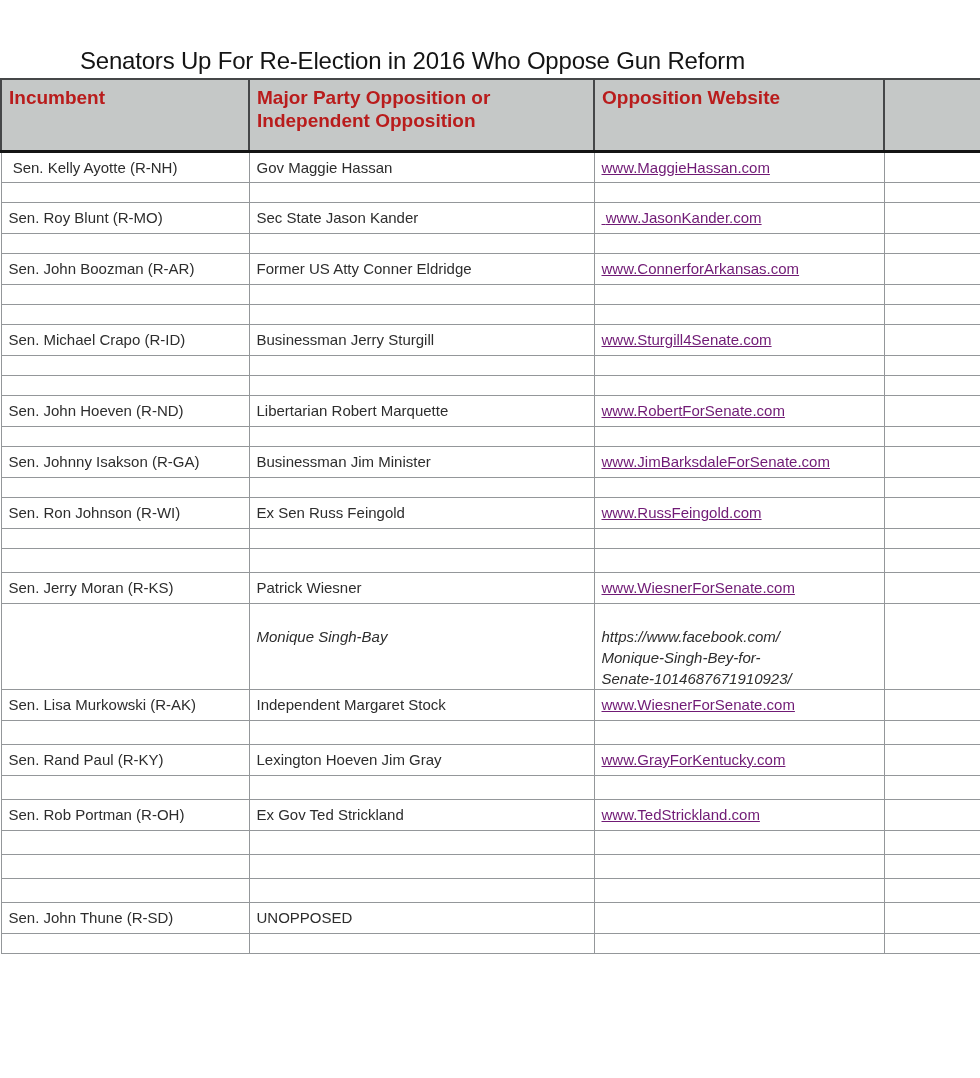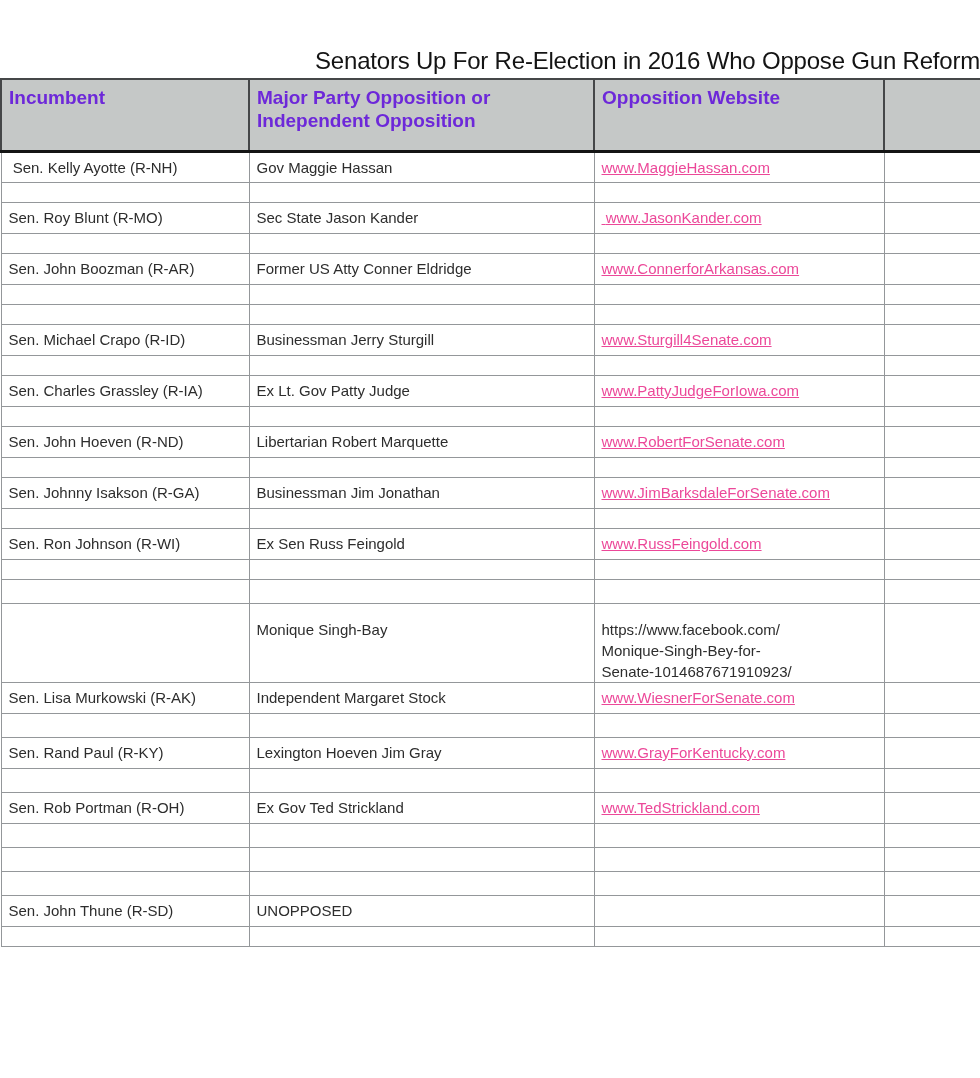--- a/index.html
+++ b/index.html
@@ -2,57 +2,57 @@
 <html><head>
 <meta charset="utf-8">
 <style>
   html,body{margin:0;padding:0;}
   body{
     width:980px;height:1078px;overflow:hidden;background:#ffffff;
     font-family:"Liberation Sans",sans-serif;
   }
   .title{
     padding-top:46px;height:30px;line-height:30px;
-    text-align:right;padding-left:80px;
+    text-align:left;padding-left:80px;
     font-size:24px;color:#141414;letter-spacing:-0.2px;
     white-space:nowrap;
   }
   table{
     border-collapse:collapse;table-layout:fixed;width:980px;margin-top:2px;
   }
   col.c1{width:248px;}
   col.c2{width:345px;}
   col.c3{width:290px;}
   col.c4{width:97px;}
   thead tr{height:72px;}
   thead th{
     background:#c5c8c7;
-    font-size:19px;font-weight:bold;color:#6d28d9;
+    font-size:19px;font-weight:bold;color:#b91c1c;
     text-align:left;vertical-align:top;
     padding:6px 8px 0 7px;line-height:23px;
     border-top:2px solid #454748;
     border-bottom:3px solid #141414;
     border-left:2px solid #454748;
   }
   thead th:first-child{border-left:2px solid #454748;}
   thead th:last-child{border-right:none;}
   tbody td{
     border:1px solid #94979a;
     font-size:15px;color:#2d2d2d;
     padding:0 4px 0 7px;
     vertical-align:middle;
     overflow:hidden;white-space:pre-wrap;
   }
   tbody td:last-child{border-right:none;}
   tr.data{height:31px;}
   tr.spacer{height:20px;}
   tr.spacer.tall{height:24px;}
   tr.multiline{height:70px;}
-  tr.multiline td{vertical-align:top;padding-top:15px;line-height:21px;}
-  .link{color:#ec4899;text-decoration:underline;white-space:pre-wrap;cursor:pointer;}
+  tr.multiline td{vertical-align:top;padding-top:22px;line-height:21px;font-style:italic;}
+  .link{color:#701a75;text-decoration:underline;white-space:pre-wrap;cursor:pointer;}
   .plain{color:#2d2d2d;text-decoration:none;white-space:pre-line;}
 </style>
 </head>
 <body>
 
 <div class="title">Senators Up For Re-Election in 2016 Who Oppose Gun Reform</div>
 
 <table>
   <colgroup>
     <col class="c1">
@@ -116,47 +116,41 @@
         <td>Businessman Jerry Sturgill</td>
         <td><span class="link">www.Sturgill4Senate.com</span></td>
         <td></td>
       </tr>
       <tr class="spacer">
         <td></td>
         <td></td>
         <td></td>
         <td></td>
       </tr>
-      <tr class="data">
-        <td>Sen. Charles Grassley (R-IA)</td>
-        <td>Ex Lt. Gov Patty Judge</td>
-        <td><span class="link">www.PattyJudgeForIowa.com</span></td>
-        <td></td>
-      </tr>
       <tr class="spacer">
         <td></td>
         <td></td>
         <td></td>
         <td></td>
       </tr>
       <tr class="data">
         <td>Sen. John Hoeven (R-ND)</td>
         <td>Libertarian Robert Marquette</td>
         <td><span class="link">www.RobertForSenate.com</span></td>
         <td></td>
       </tr>
       <tr class="spacer">
         <td></td>
         <td></td>
         <td></td>
         <td></td>
       </tr>
       <tr class="data">
         <td>Sen. Johnny Isakson (R-GA)</td>
-        <td>Businessman Jim Jonathan</td>
+        <td>Businessman Jim Minister</td>
         <td><span class="link">www.JimBarksdaleForSenate.com</span></td>
         <td></td>
       </tr>
       <tr class="spacer">
         <td></td>
         <td></td>
         <td></td>
         <td></td>
       </tr>
       <tr class="data">
@@ -168,20 +162,26 @@
       <tr class="spacer">
         <td></td>
         <td></td>
         <td></td>
         <td></td>
       </tr>
       <tr class="spacer tall">
         <td></td>
         <td></td>
         <td></td>
+        <td></td>
+      </tr>
+      <tr class="data">
+        <td>Sen. Jerry Moran (R-KS)</td>
+        <td>Patrick Wiesner</td>
+        <td><span class="link">www.WiesnerForSenate.com</span></td>
         <td></td>
       </tr>
       <tr class="data multiline">
         <td></td>
         <td>Monique Singh-Bay</td>
         <td><span class="plain">https://www.facebook.com/
 Monique-Singh-Bey-for-
 Senate-1014687671910923/</span></td>
         <td></td>
       </tr>

